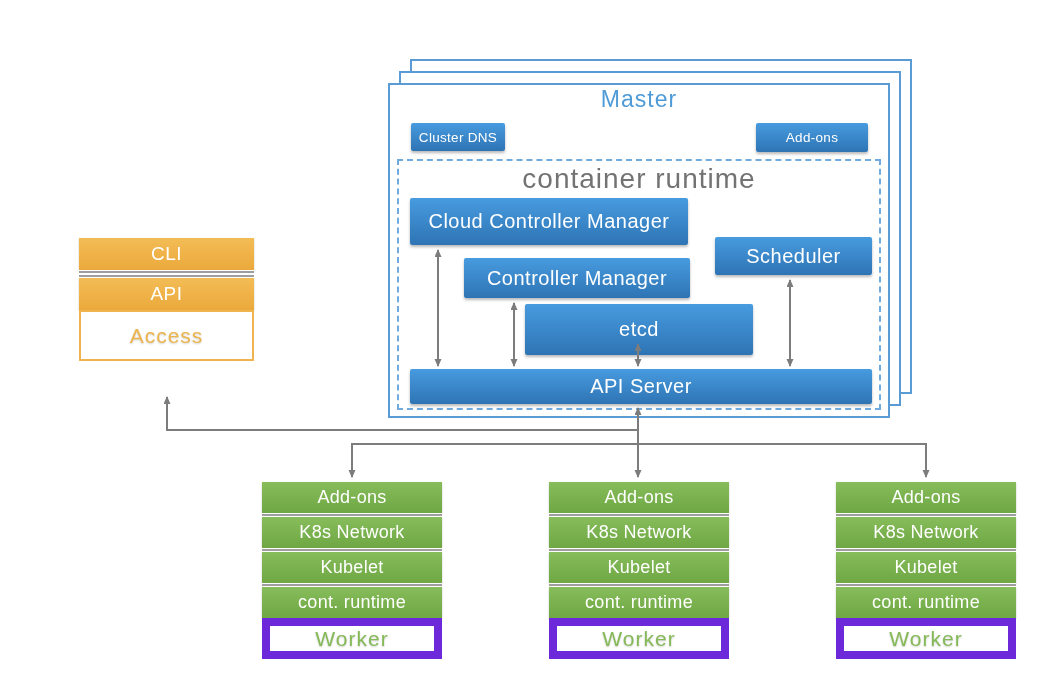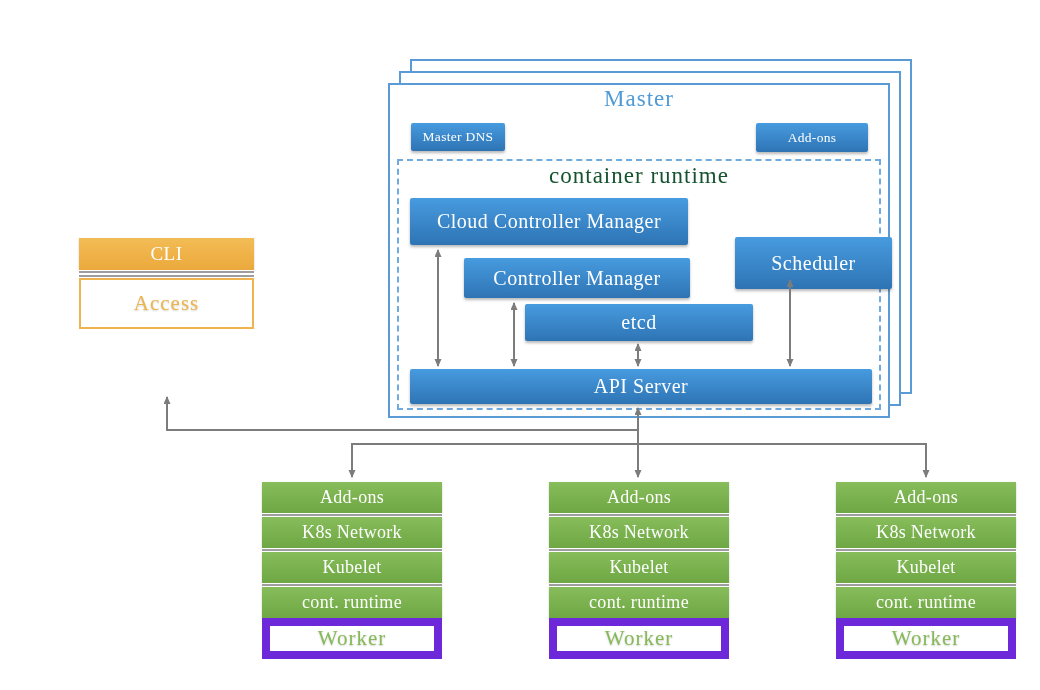--- a/index.html
+++ b/index.html
@@ -1,55 +1,55 @@
 <!DOCTYPE html>
 <html><head>
 <meta charset="utf-8">
 <style>
   html,body{margin:0;padding:0;background:#ffffff;}
   .canvas{
     position:relative;width:1040px;height:690px;background:#ffffff;overflow:hidden;
-    font-family:Liberation Serif, serif;
+    font-family:Liberation Sans, sans-serif;
   }
   *{box-sizing:border-box;}
 
   
   .layer{position:absolute;width:502px;height:335px;background:#ffffff;border:2px solid #5b9bd5;}
   .layer.back{left:410px;top:59px;}
   .layer.mid{left:399px;top:71px;}
   .layer.front{left:388px;top:83px;}
 
   .master-title{
     position:absolute;left:388px;top:86px;width:502px;text-align:center;
     color:#4e9bd8;font-size:23px;letter-spacing:1px;
   }
 
   .dashedbox{
     position:absolute;left:397px;top:159px;width:484px;height:251px;
     border:2px dashed #6fabdf;background:transparent;
   }
   .cr-title{
     position:absolute;left:397px;top:163px;width:484px;text-align:center;
-    color:#14532d;font-size:23px;letter-spacing:1px;
+    color:#737373;font-size:28px;letter-spacing:1px;
   }
 
   
   .bluebox{
     position:absolute;display:flex;align-items:center;justify-content:center;
     background:linear-gradient(#479bdf,#2e74b4);
     color:#ffffff;border-radius:2px;
     box-shadow:0 2px 3px rgba(0,0,0,.28);
     font-size:20px;letter-spacing:.5px;
   }
   .badge{font-size:13.5px;letter-spacing:.3px;}
 
   .b-ccm{left:410px;top:198px;width:278px;height:47px;}
   .b-cm{left:464px;top:258px;width:226px;height:40px;}
-  .b-etcd{left:525px;top:304px;width:228px;height:37px;}
-  .b-sched{left:735px;top:237px;width:157px;height:52px;}
+  .b-etcd{left:525px;top:304px;width:228px;height:51px;}
+  .b-sched{left:715px;top:237px;width:157px;height:38px;}
   .b-api{left:410px;top:369px;width:462px;height:35px;}
   .b-dns{left:411px;top:123px;width:94px;height:28px;}
   .b-addons{left:756px;top:123px;width:112px;height:29px;}
 
   
   .stack{position:absolute;display:flex;flex-direction:column;}
   .stack .row{
     display:flex;align-items:center;justify-content:center;color:#ffffff;
     box-shadow:0 1px 2px rgba(0,0,0,.2);
   }
@@ -76,36 +76,37 @@
 <body>
 
 <div class="canvas">
 
   <div class="layer back"></div>
   <div class="layer mid"></div>
   <div class="layer front"></div>
 
   <div class="master-title">Master</div>
 
-  <div class="bluebox badge b-dns">Master DNS</div>
+  <div class="bluebox badge b-dns">Cluster DNS</div>
   <div class="bluebox badge b-addons">Add-ons</div>
 
   <div class="dashedbox"></div>
   <div class="cr-title">container runtime</div>
 
   <div class="bluebox b-cm">Controller Manager</div>
   <div class="bluebox b-ccm">Cloud Controller Manager</div>
   <div class="bluebox b-etcd">etcd</div>
   <div class="bluebox b-sched">Scheduler</div>
   <div class="bluebox b-api">API Server</div>
 
   <div class="stack access">
     <div class="row">CLI</div>
     <div class="sep"></div>
     <div class="sep"></div>
+    <div class="row">API</div>
     <div class="labelbox">Access</div>
   </div>
 
   <div class="stack worker w0">
     <div class="row">Add-ons</div>
     <div class="sep"></div>
     <div class="row">K8s Network</div>
     <div class="sep"></div>
     <div class="row">Kubelet</div>
     <div class="sep"></div>

